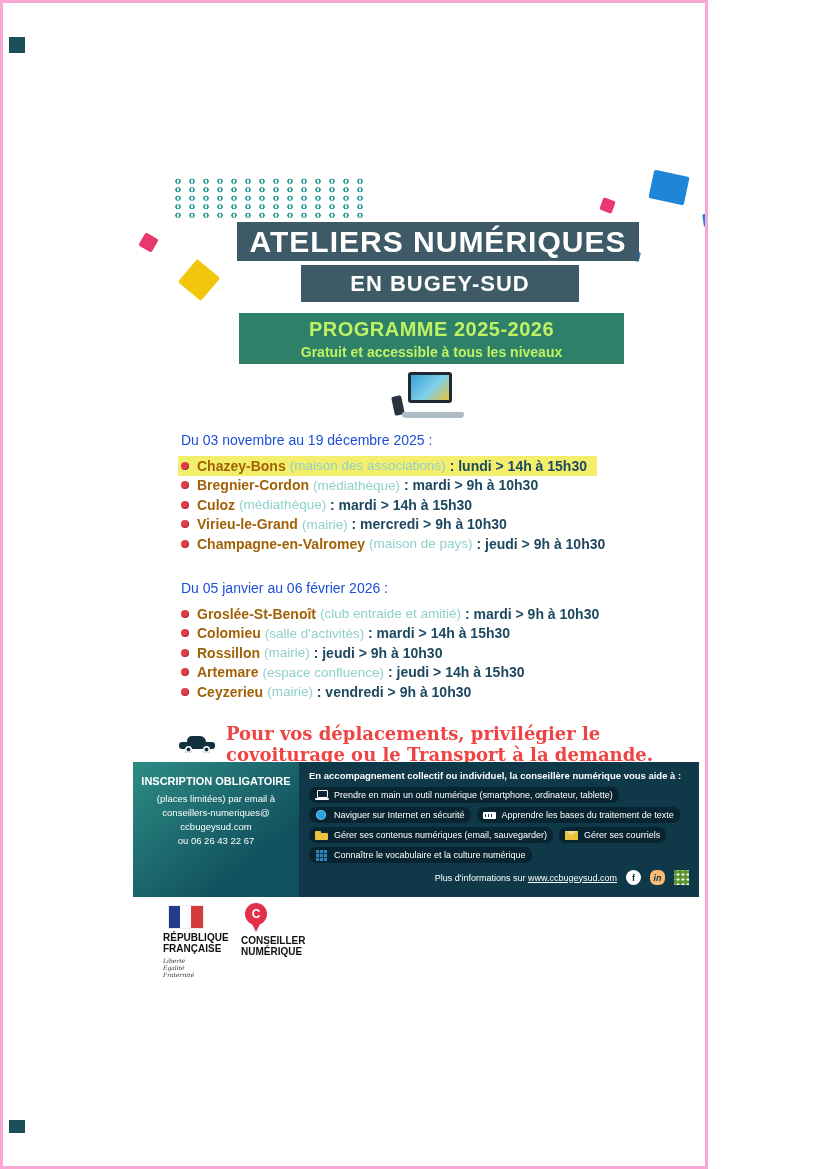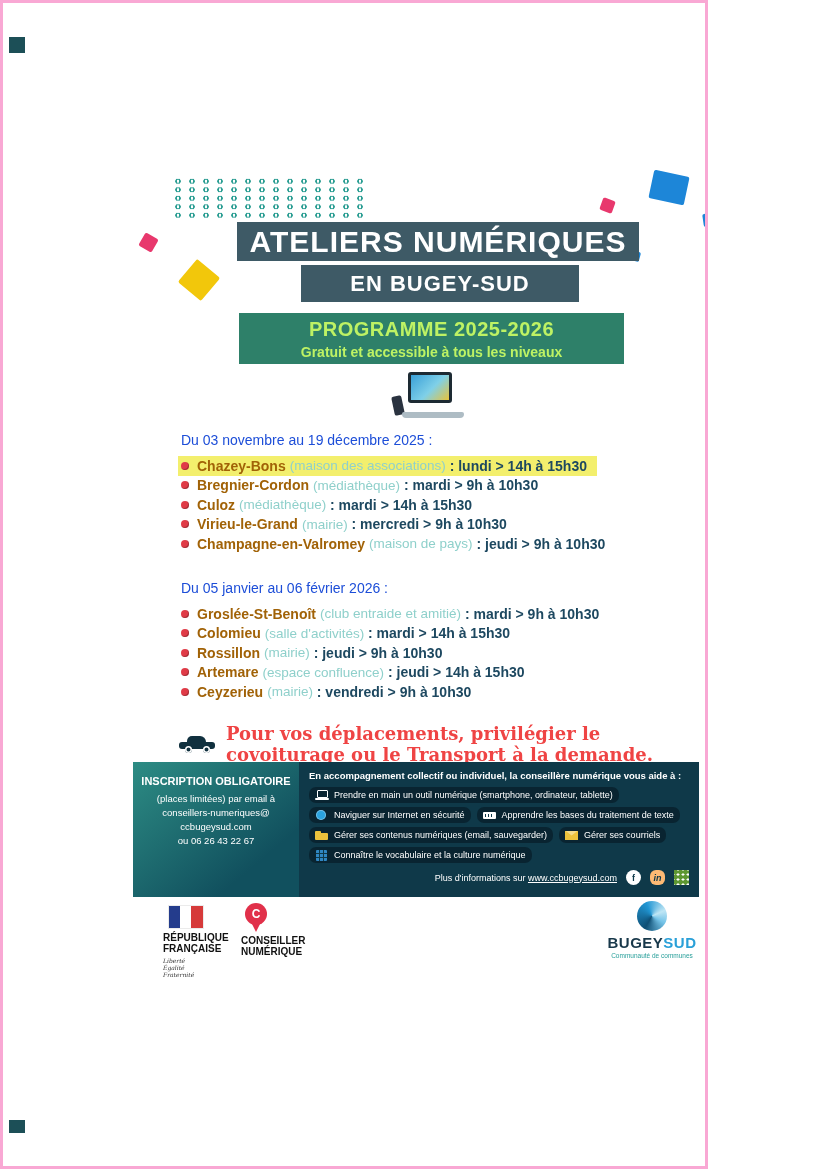--- a/index.html
+++ b/index.html
@@ -307,21 +307,14 @@
     <div class="pin">
       <div class="pin-head"></div>
       <div class="pin-letter">C</div>
     </div>
     <div class="cn-text">
       <div>CONSEILLER</div>
       <div>NUMÉRIQUE</div>
     </div>
   </div>
 
-  <div class="logo-bs">
-    <div class="bs-circle"></div>
-    <div class="bs-name">
-      <span class="bs-bugey">BUGEY</span><span class="bs-sud">SUD</span>
-    </div>
-    <div class="bs-sub">Communauté de communes</div>
-  </div>
 
 </div>
 
 </body></html>

